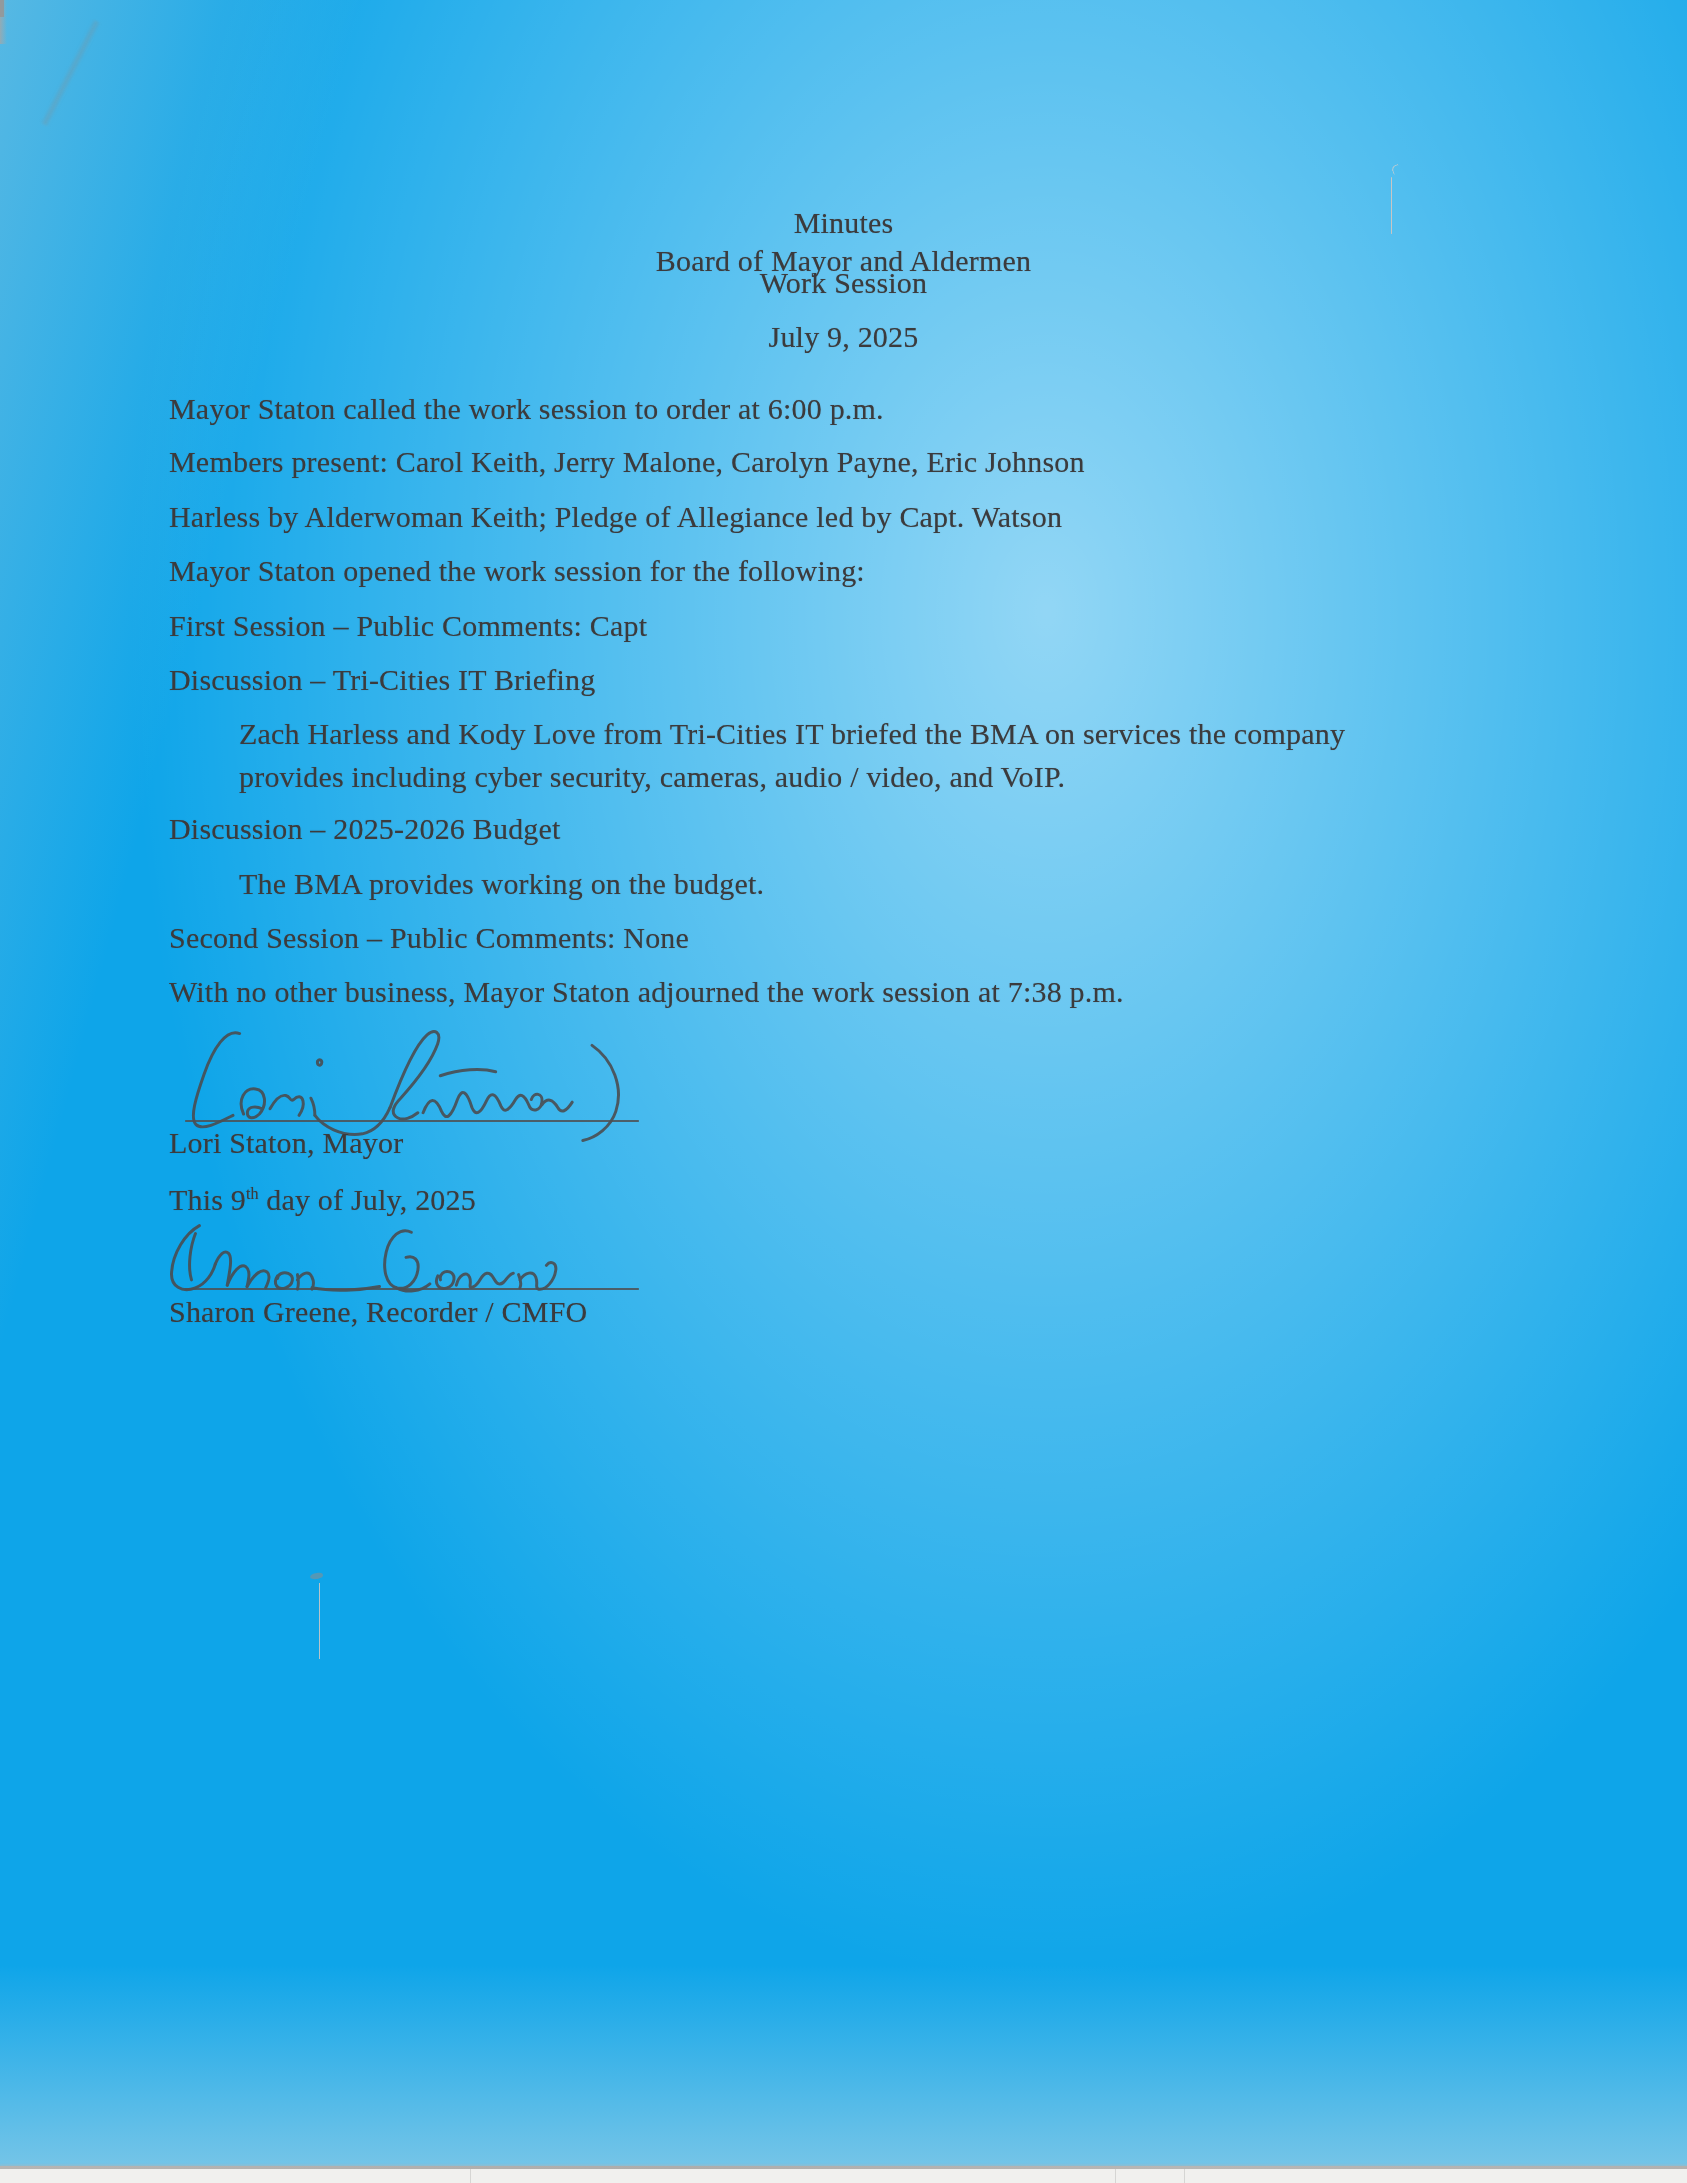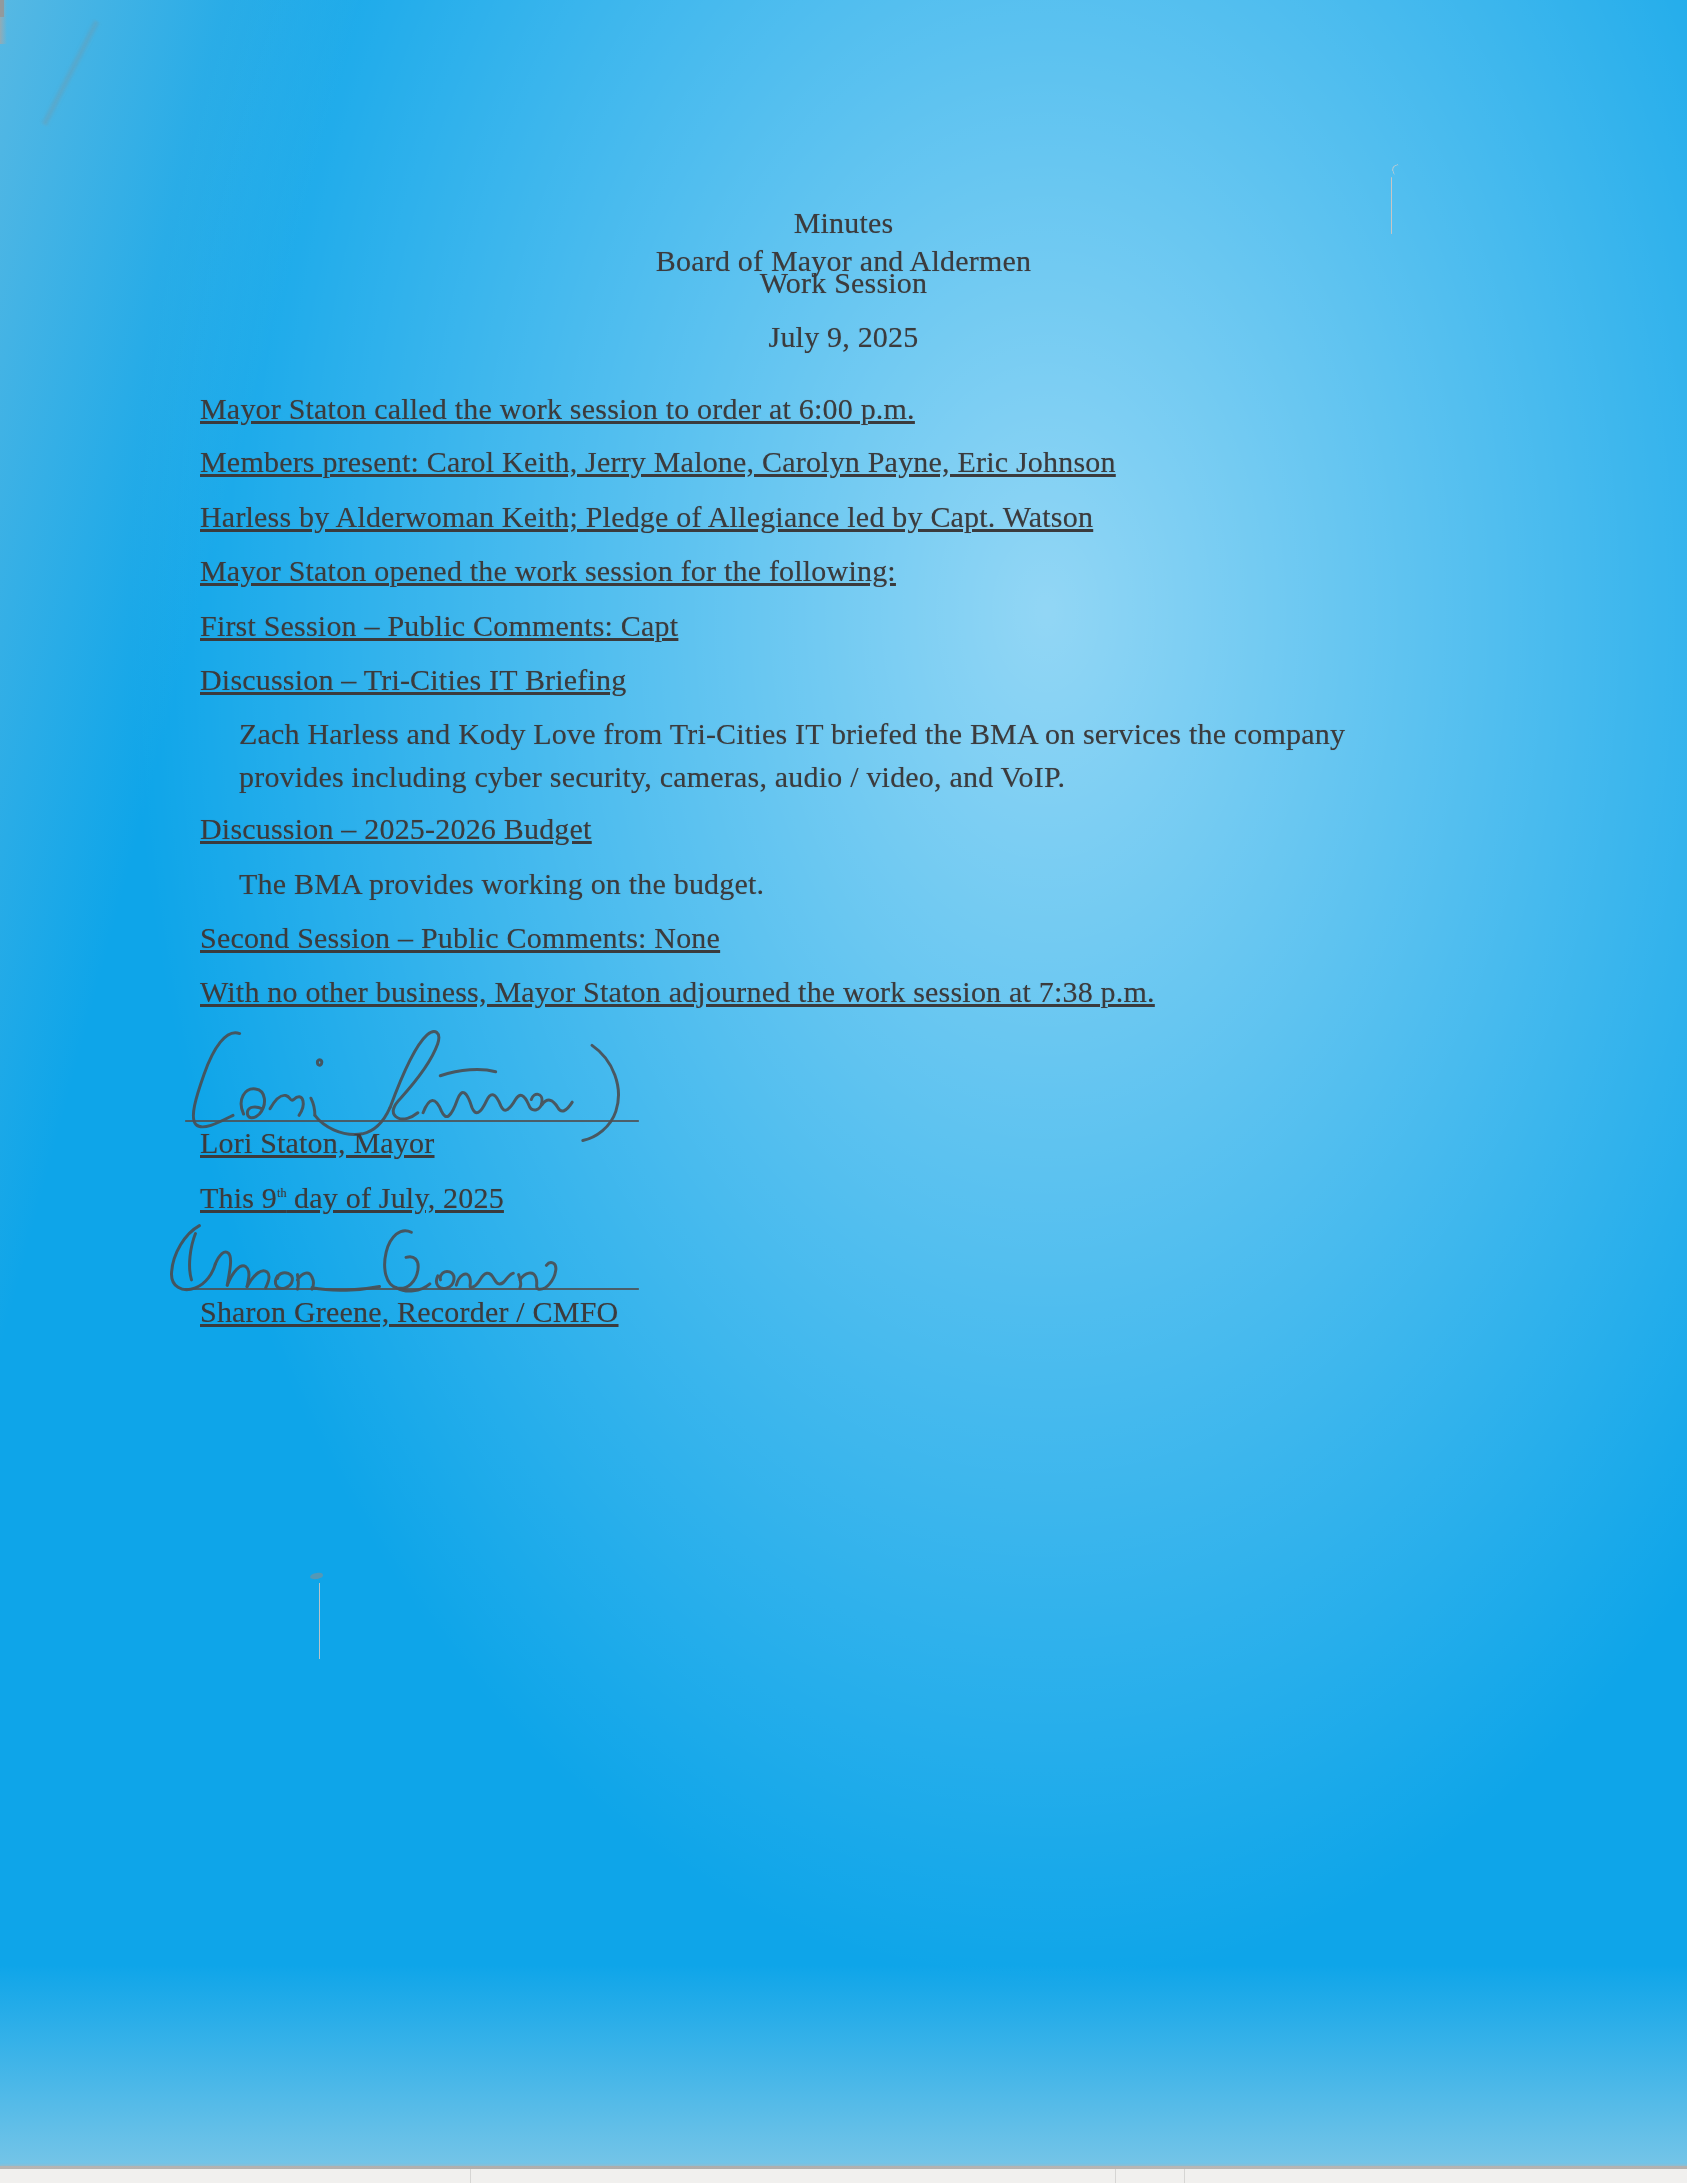--- a/index.html
+++ b/index.html
@@ -19,23 +19,23 @@
       linear-gradient(105deg, rgba(222,220,217,0.35), rgba(222,220,217,0) 16%),
       linear-gradient(0deg, rgba(235,233,230,0.5), rgba(235,233,230,0) 10%);
   }
   .tline{
     position:absolute;
     font-size:30px;line-height:37px;white-space:nowrap;
     letter-spacing:0.2px;
     text-shadow:0 0 0.8px rgba(75,75,78,0.55);
   }
   .centerline{left:187px;width:1313px;text-align:center;}
-  .bodyline{left:200px;text-decoration:underline;}
+  .bodyline{left:169px;}
   .indentline{left:239px;text-align:center;}
-  sup.ord{font-size:12px;vertical-align:10.6px;letter-spacing:0;}
+  sup.ord{font-size:16px;vertical-align:10.6px;letter-spacing:0;}
   .sig-underline{
     position:absolute;left:185px;width:454px;height:2px;
     background:#4f4f51;opacity:0.85;border-radius:0.7px;
   }
   .sig-svg{position:absolute;pointer-events:none;}
   
   .edge-corner{
     position:absolute;left:0;top:0;width:7.3px;height:44px;
     background:linear-gradient(to right,#a8a7a5,rgba(168,167,165,0));opacity:.75;
   }

